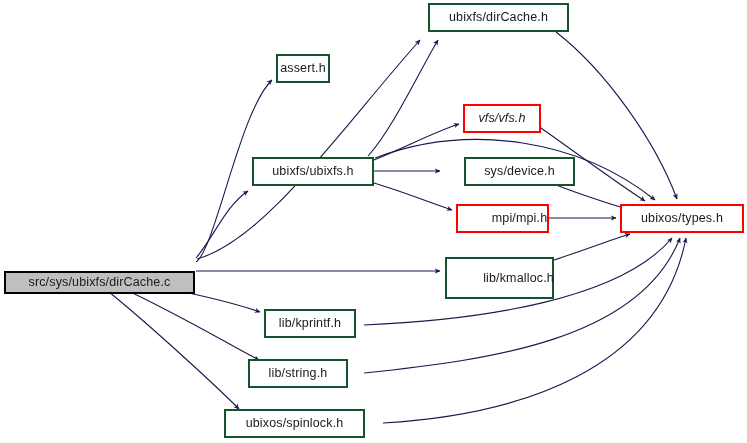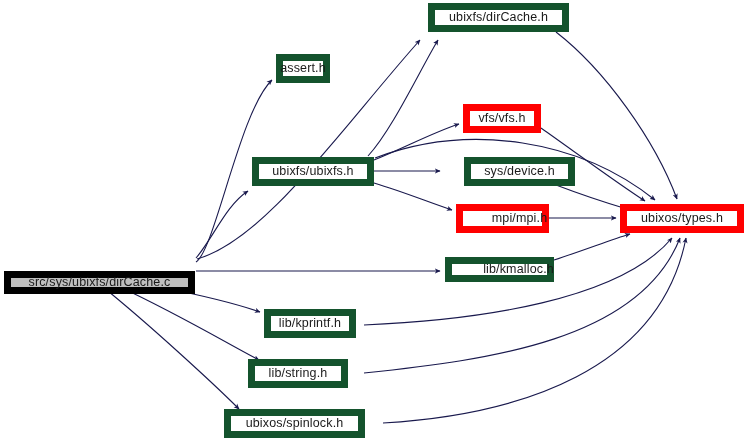--- a/index.html
+++ b/index.html
@@ -19,21 +19,21 @@
     position: absolute;
     left: 0;
     top: 0;
     width: 747px;
     height: 443px;
   }
   .node {
     position: absolute;
     box-sizing: border-box;
     background: #ffffff;
-    border: 7px solid #14532d;
+    border: 2px solid #14532d;
     display: flex;
     align-items: center;
     justify-content: center;
     font-size: 12.5px;
     color: #1a1a1a;
     letter-spacing: 0.15px;
     white-space: nowrap;
     z-index: 2;
   }
   .node.red {
@@ -81,39 +81,39 @@
         <path d="M 383,423 C 520,415 660,370 686,238" marker-end="url(#arrow)"></path>
       </g>
   </svg>
   <div id="node-layer">
       <div class="node" style="left: 428px; top: 3px; width: 141px; height: 29px;">
         <span class="node-label">ubixfs/dirCache.h</span>
       </div>
       <div class="node" style="left: 276px; top: 54px; width: 54px; height: 29px;">
         <span class="node-label">assert.h</span>
       </div>
-      <div class="node red" style="left: 463px; top: 104px; width: 78px; height: 29px;">
+      <div class="node red" style="left: 463px; top: 104px; width: 78px; height: 29px; font-style: italic;">
         <span class="node-label">vfs/vfs.h</span>
       </div>
       <div class="node" style="left: 252px; top: 157px; width: 122px; height: 29px;">
         <span class="node-label">ubixfs/ubixfs.h</span>
       </div>
       <div class="node" style="left: 445px; top: 157px; width: 111px; height: 29px; margin-left: 19px;">
         <span class="node-label">sys/device.h</span>
       </div>
       <div class="node red" style="left: 456px; top: 204px; width: 93px; height: 29px; padding-left: 34px;">
         <span class="node-label">mpi/mpi.h</span>
       </div>
       <div class="node red" style="left: 620px; top: 204px; width: 124px; height: 29px;">
         <span class="node-label">ubixos/types.h</span>
       </div>
       <div class="node current" style="left: 4px; top: 265px; width: 191px; height: 23px; margin-top: 6px;">
         <span class="node-label">src/sys/ubixfs/dirCache.c</span>
       </div>
-      <div class="node" style="left: 445px; top: 257px; width: 109px; height: 25px; padding-left: 38px;">
+      <div class="node" style="left: 445px; top: 257px; width: 109px; height: 42px; padding-left: 38px;">
         <span class="node-label">lib/kmalloc.h</span>
       </div>
       <div class="node" style="left: 264px; top: 309px; width: 92px; height: 29px; text-align: center;">
         <span class="node-label">lib/kprintf.h</span>
       </div>
       <div class="node" style="left: 248px; top: 359px; width: 100px; height: 29px;">
         <span class="node-label">lib/string.h</span>
       </div>
       <div class="node" style="left: 224px; top: 409px; width: 141px; height: 29px;">
         <span class="node-label">ubixos/spinlock.h</span>

